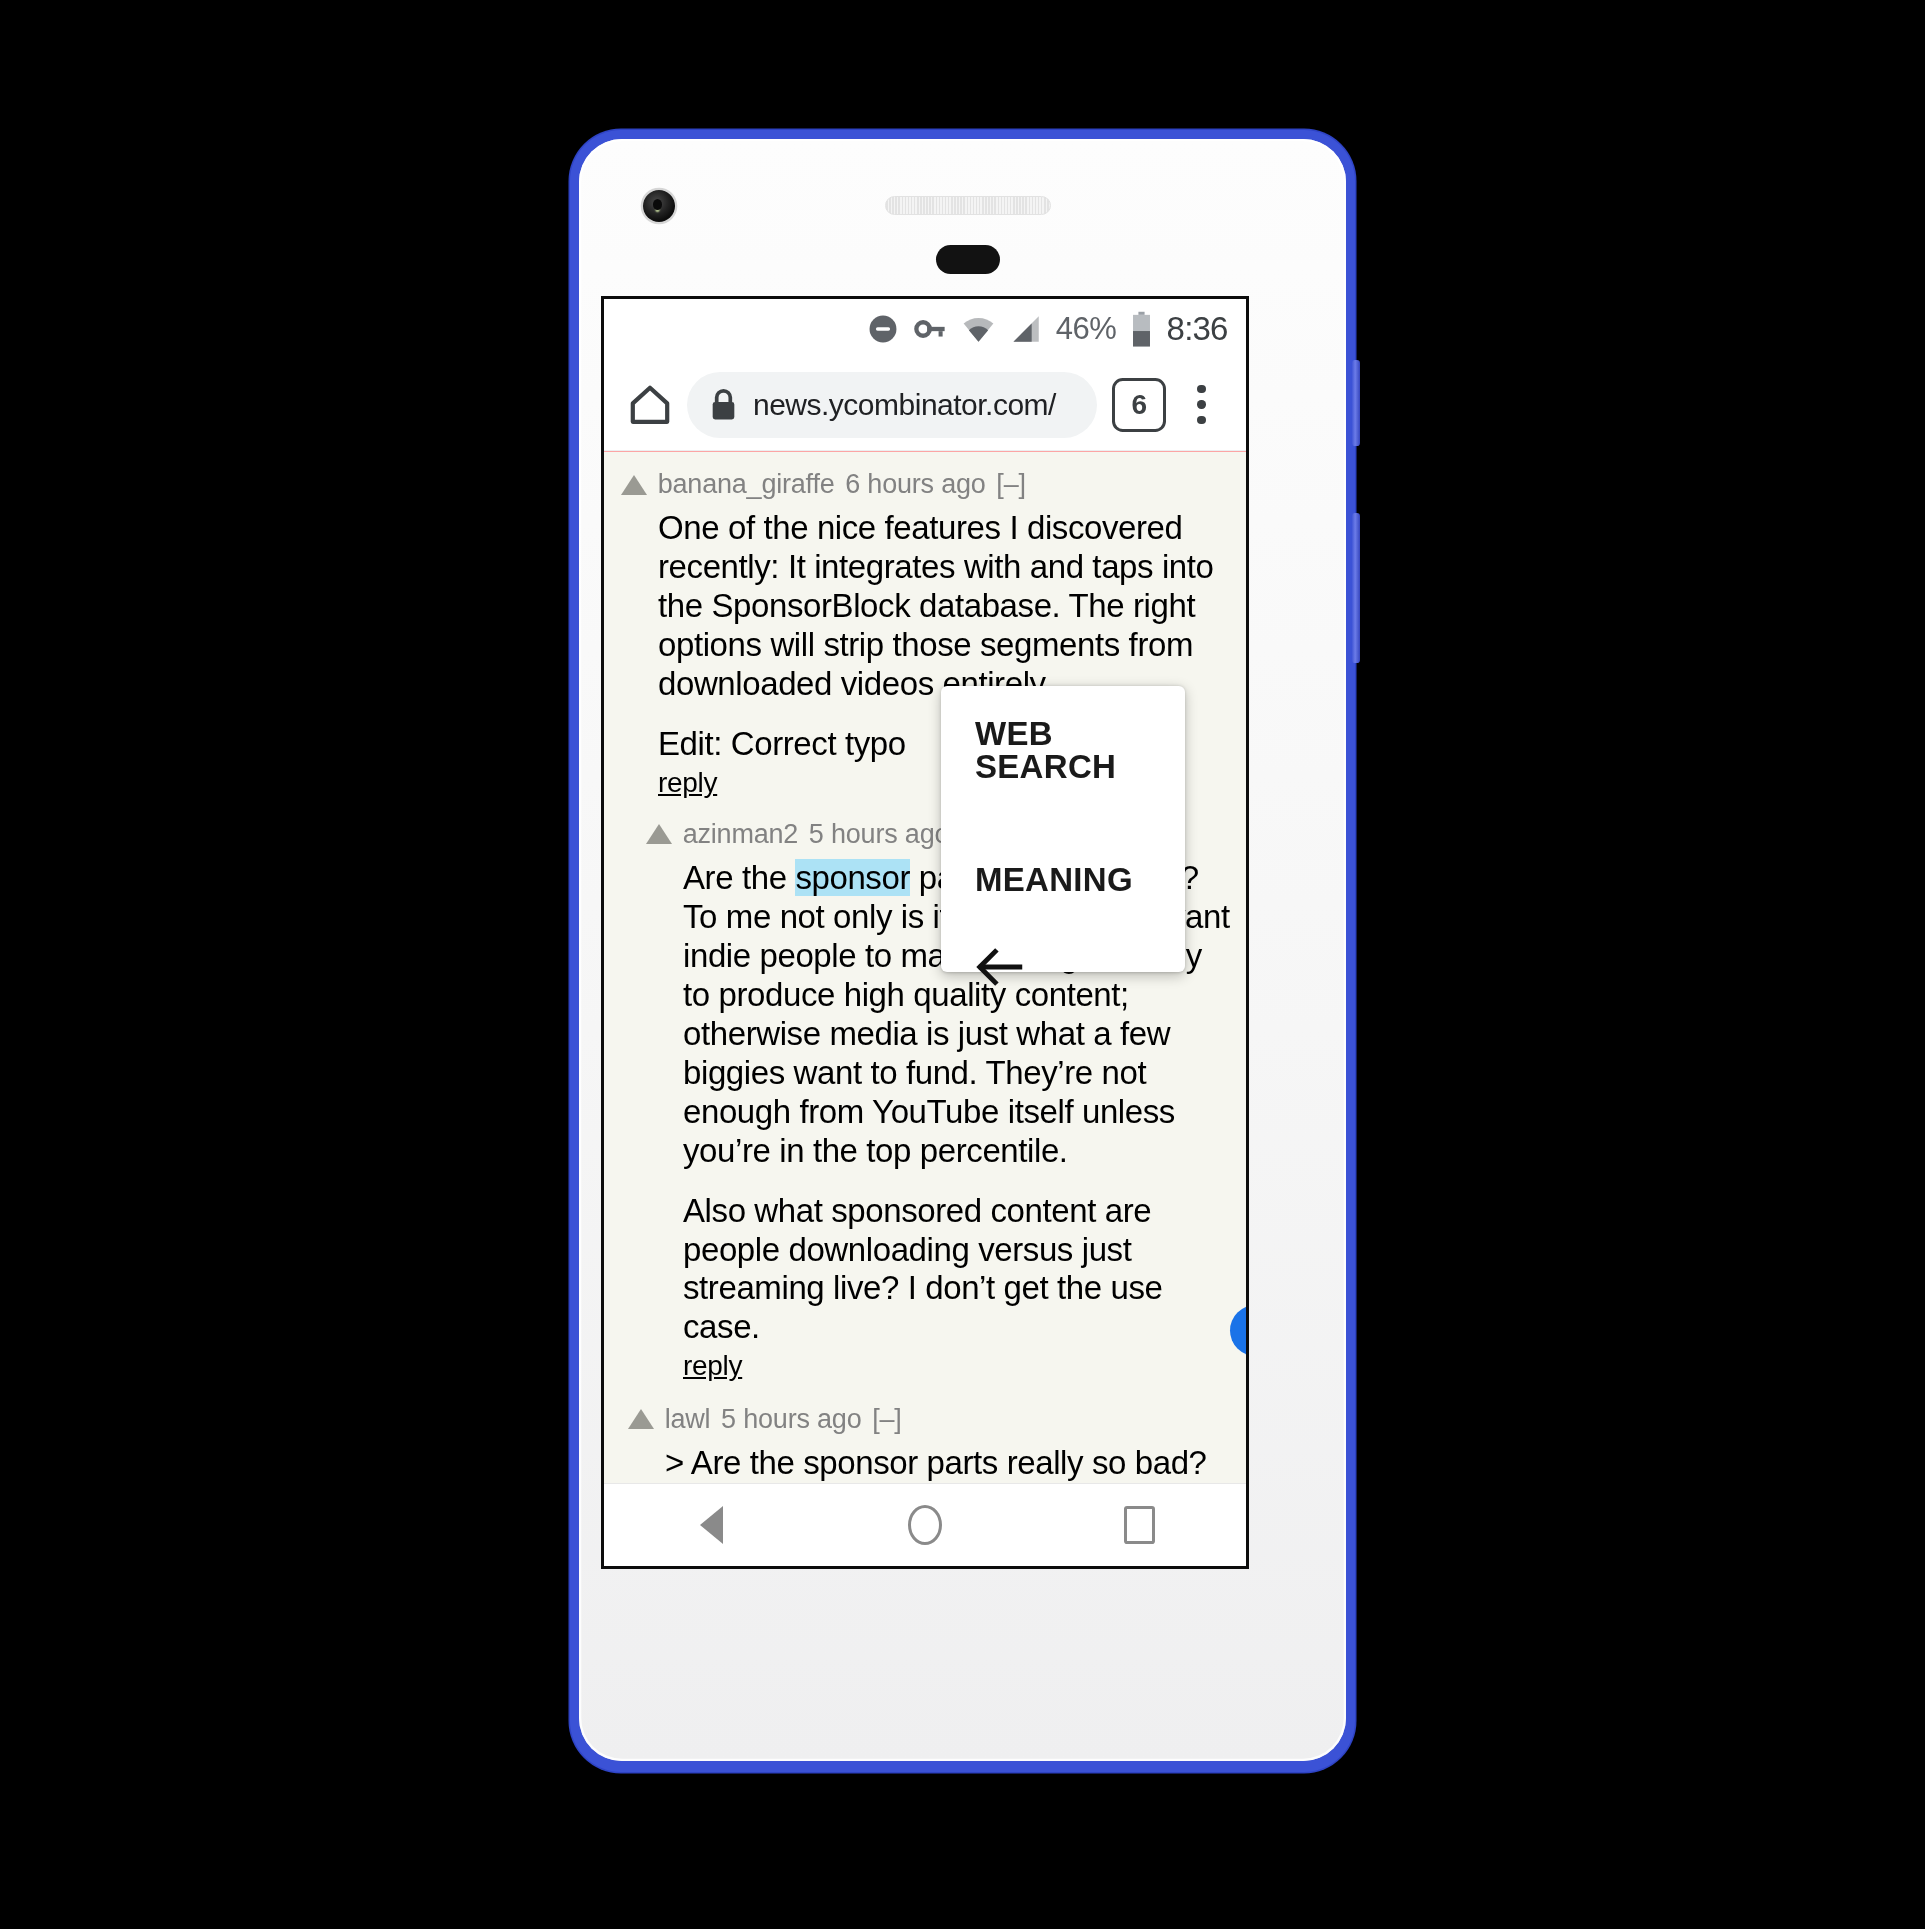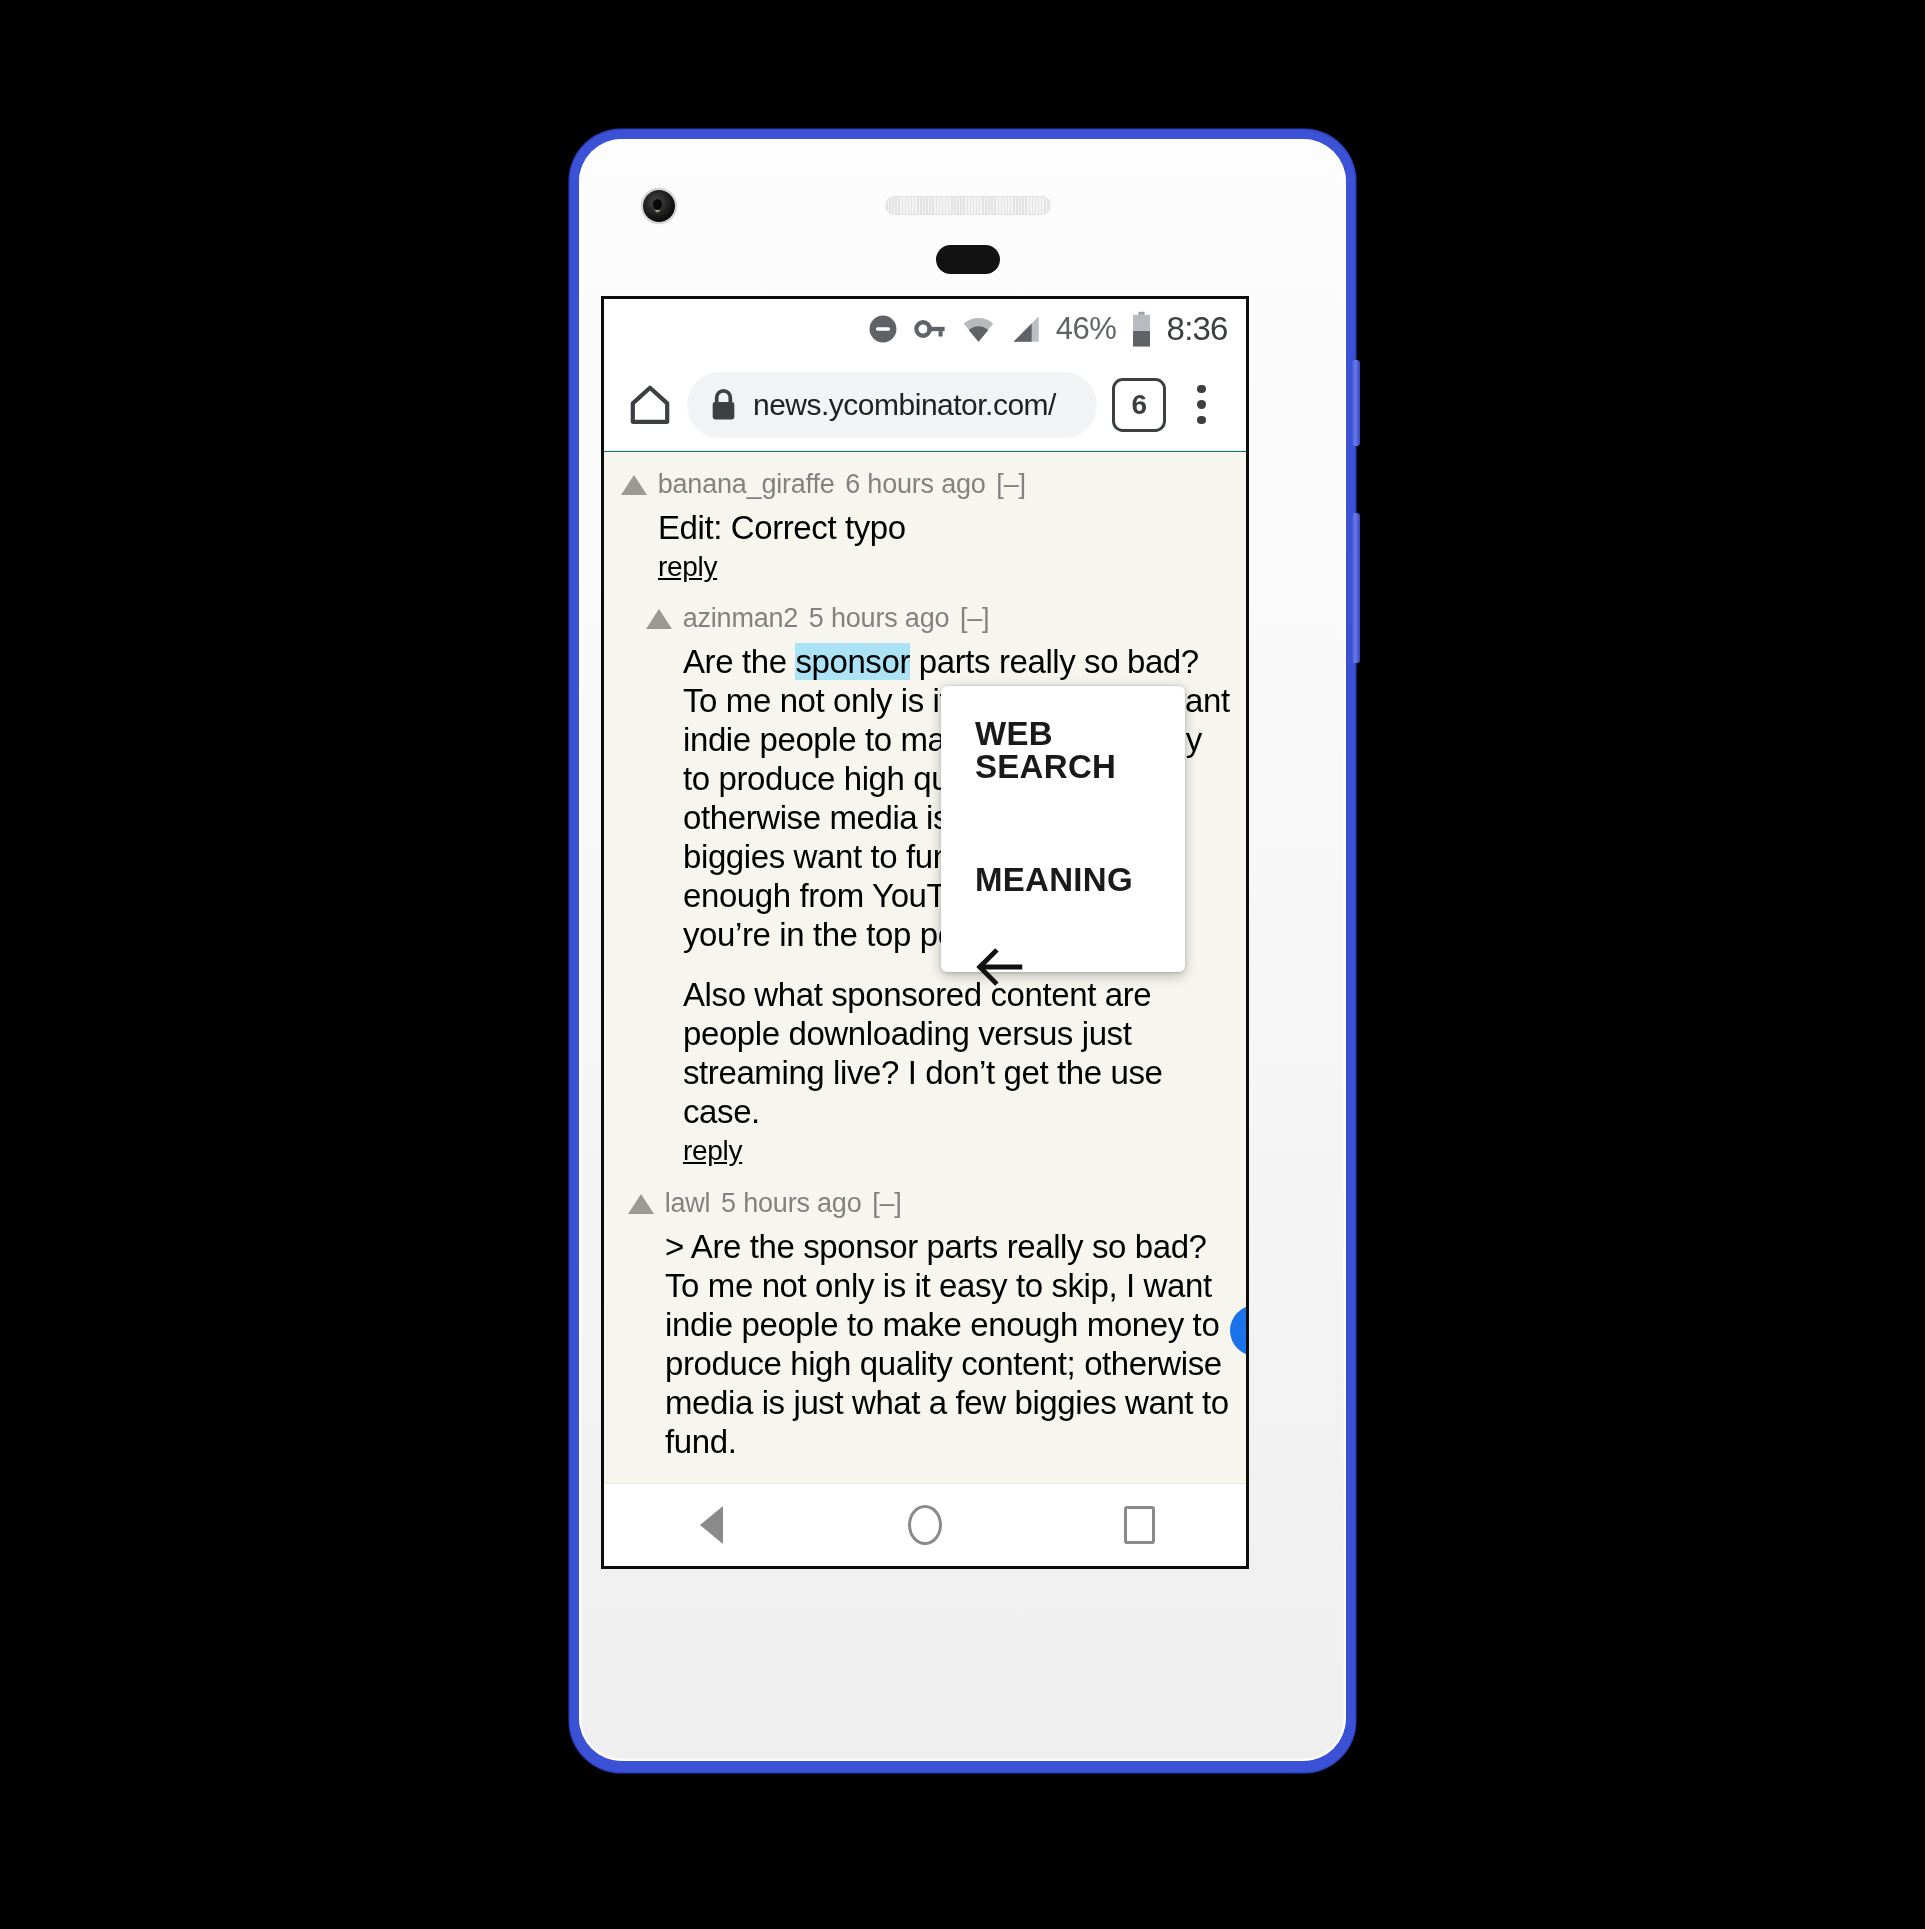--- a/index.html
+++ b/index.html
@@ -63,21 +63,21 @@
     position:absolute; right:-4.6px; top:383px; width:7.7px; height:150px;
     border-radius:3.1px;
     background: linear-gradient(90deg,#4156d6,#6c7ce8 40%,#3545bd);
   }
 
   
   #device-screen {
     position: absolute;
     left: 601px; top: 296px;
     width: 648px; height: 1273px;
-    background:#0f766e;
+    background:#fca5a5;
     border: 3.8px solid #0c0c0c;
     overflow: hidden;
   }
 
   
   #status-bar {
     height: 60px; background:#fff;
     display:flex; align-items:center; justify-content:flex-end;
     padding: 0 18.4px 0 0; gap: 12.3px;
   }
@@ -291,20 +291,21 @@
   <div id="page-content">
 
     <div class="comment" id="comment-banana_giraffe">
       <div class="comment-header">
         <span class="upvote-triangle"></span>
         <span>banana_giraffe</span>
         <span>6 hours ago</span>
         <span>[–]</span>
       </div>
       <div class="comment-body">
+        <p>One of the nice features I discovered recently: It integrates with and taps into the SponsorBlock database. The right options will strip those segments from downloaded videos entirely.</p>
         <p>Edit: Correct typo</p>
       </div>
       <div class="reply-link-wrap">
         <a class="reply-link" href="#">reply</a>
       </div>
     </div>
 
     <div class="comment" id="comment-azinman2">
       <div class="comment-header">
         <span class="upvote-triangle"></span>

